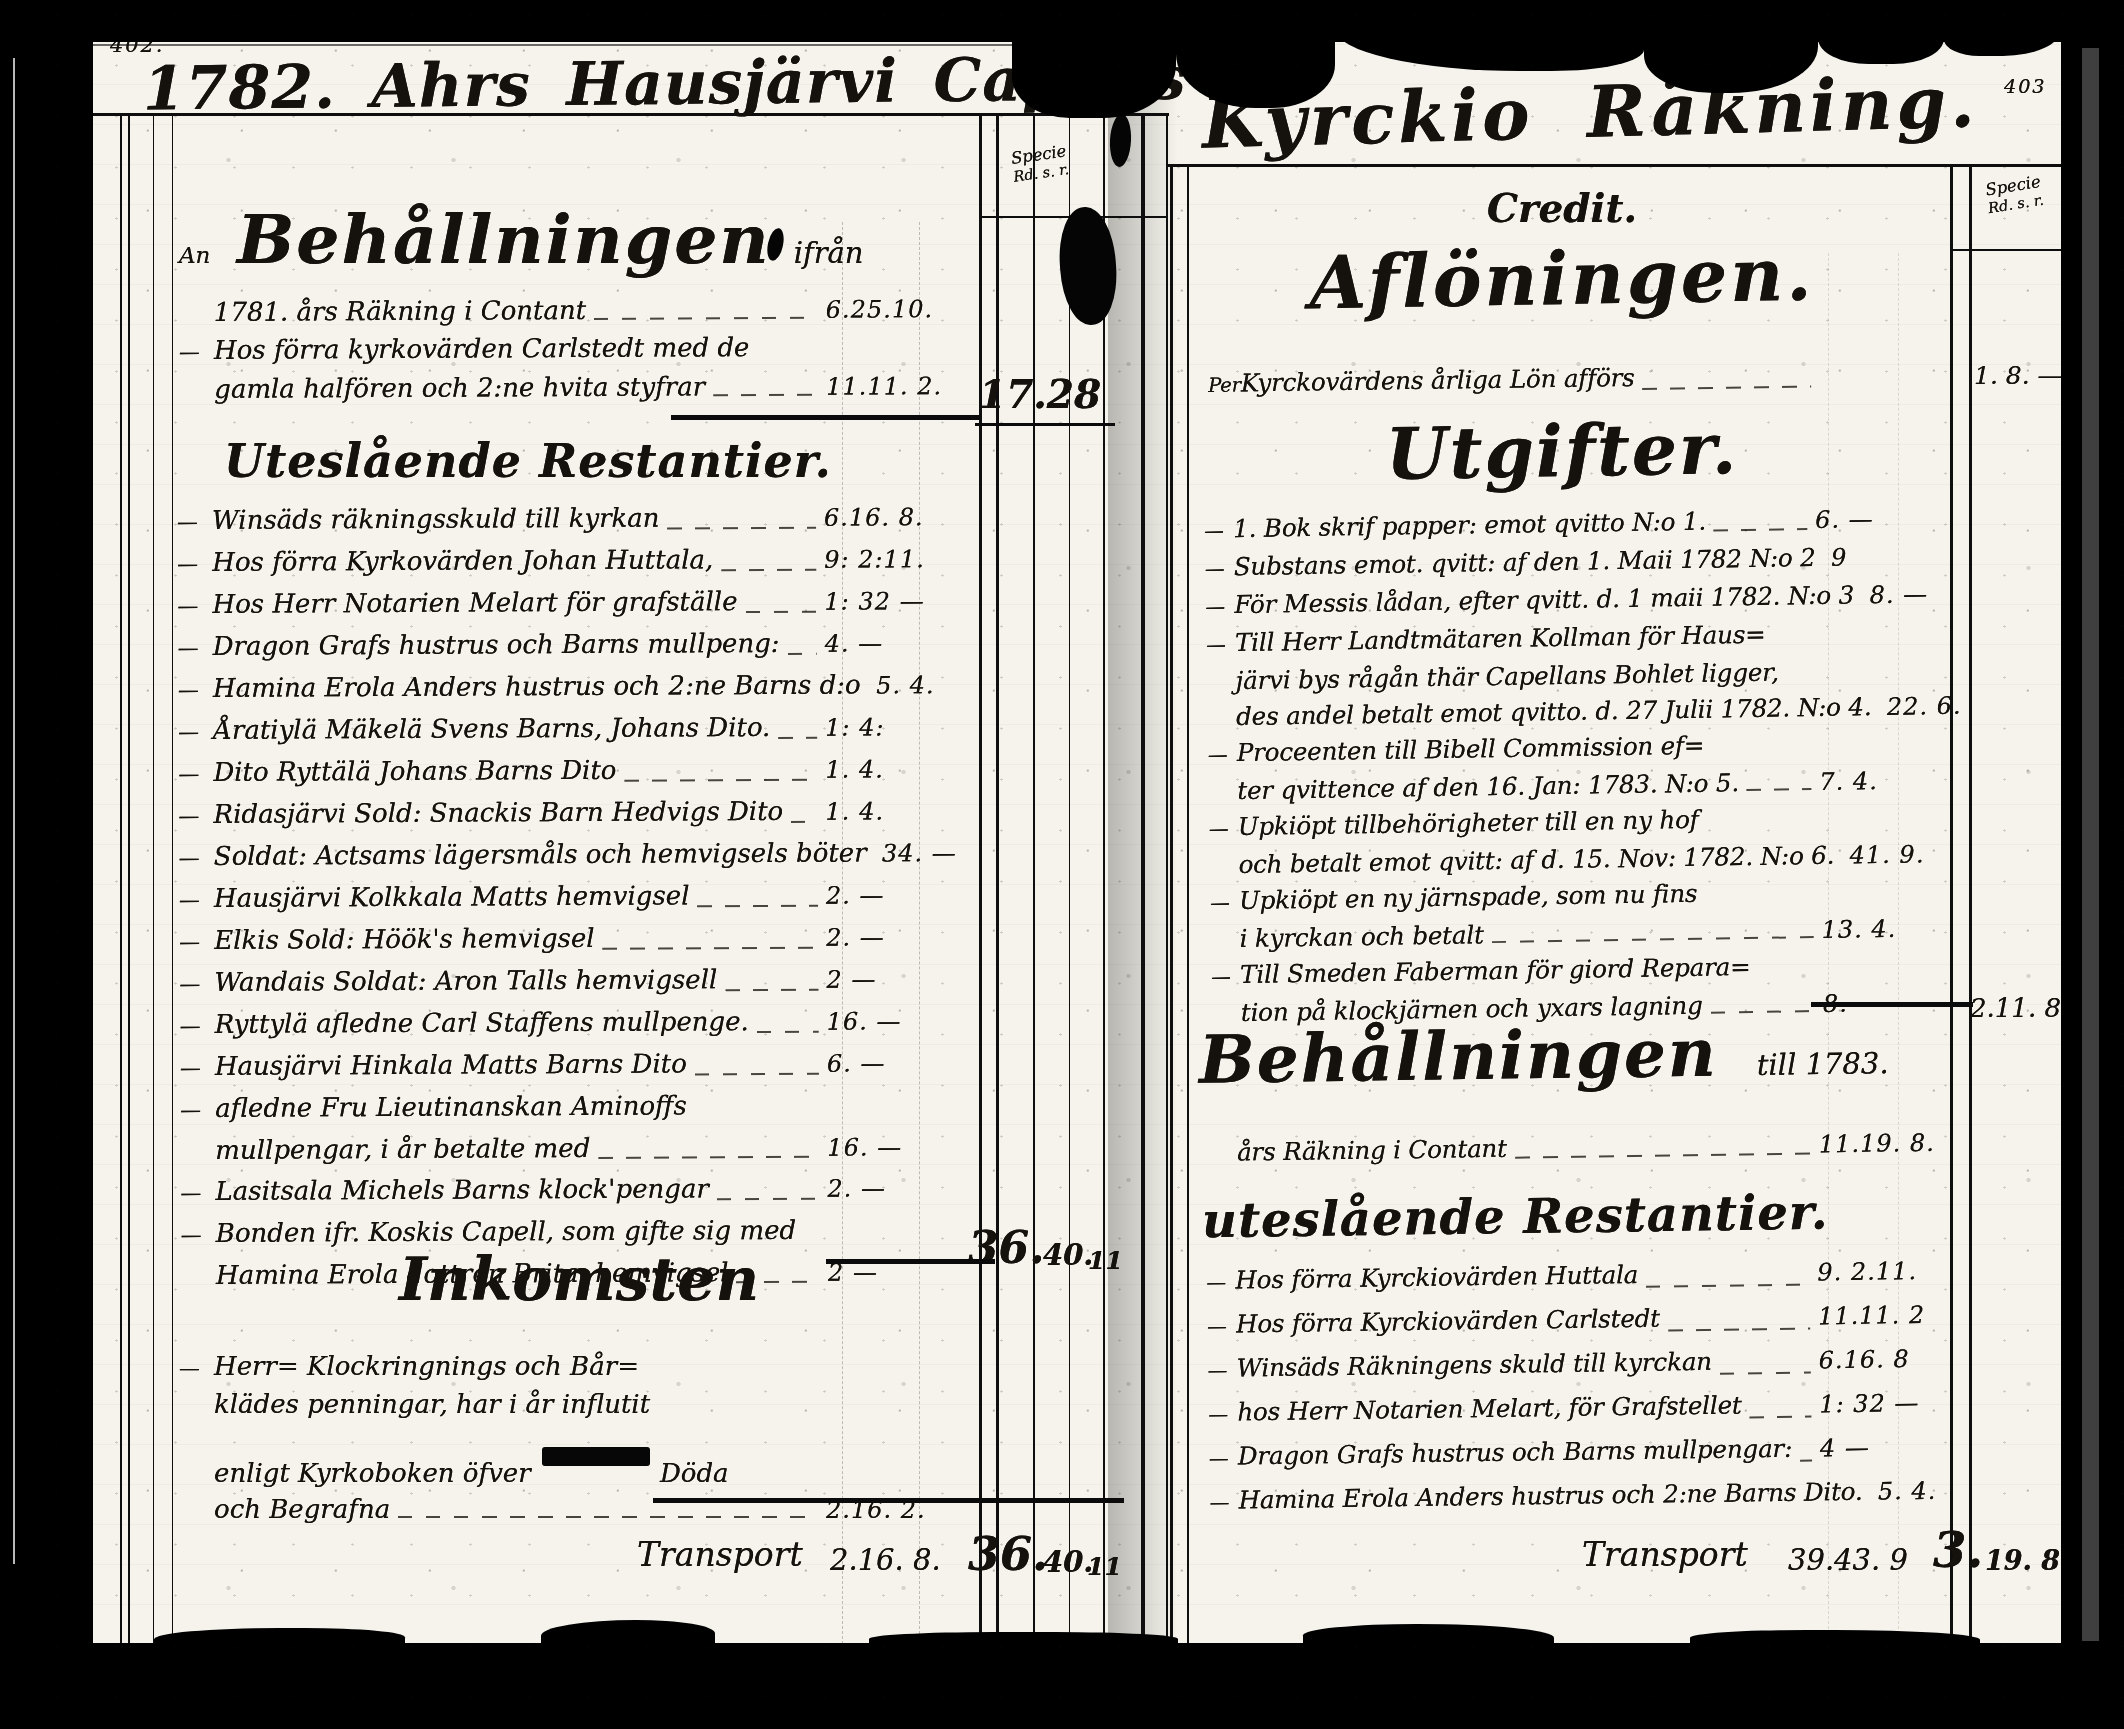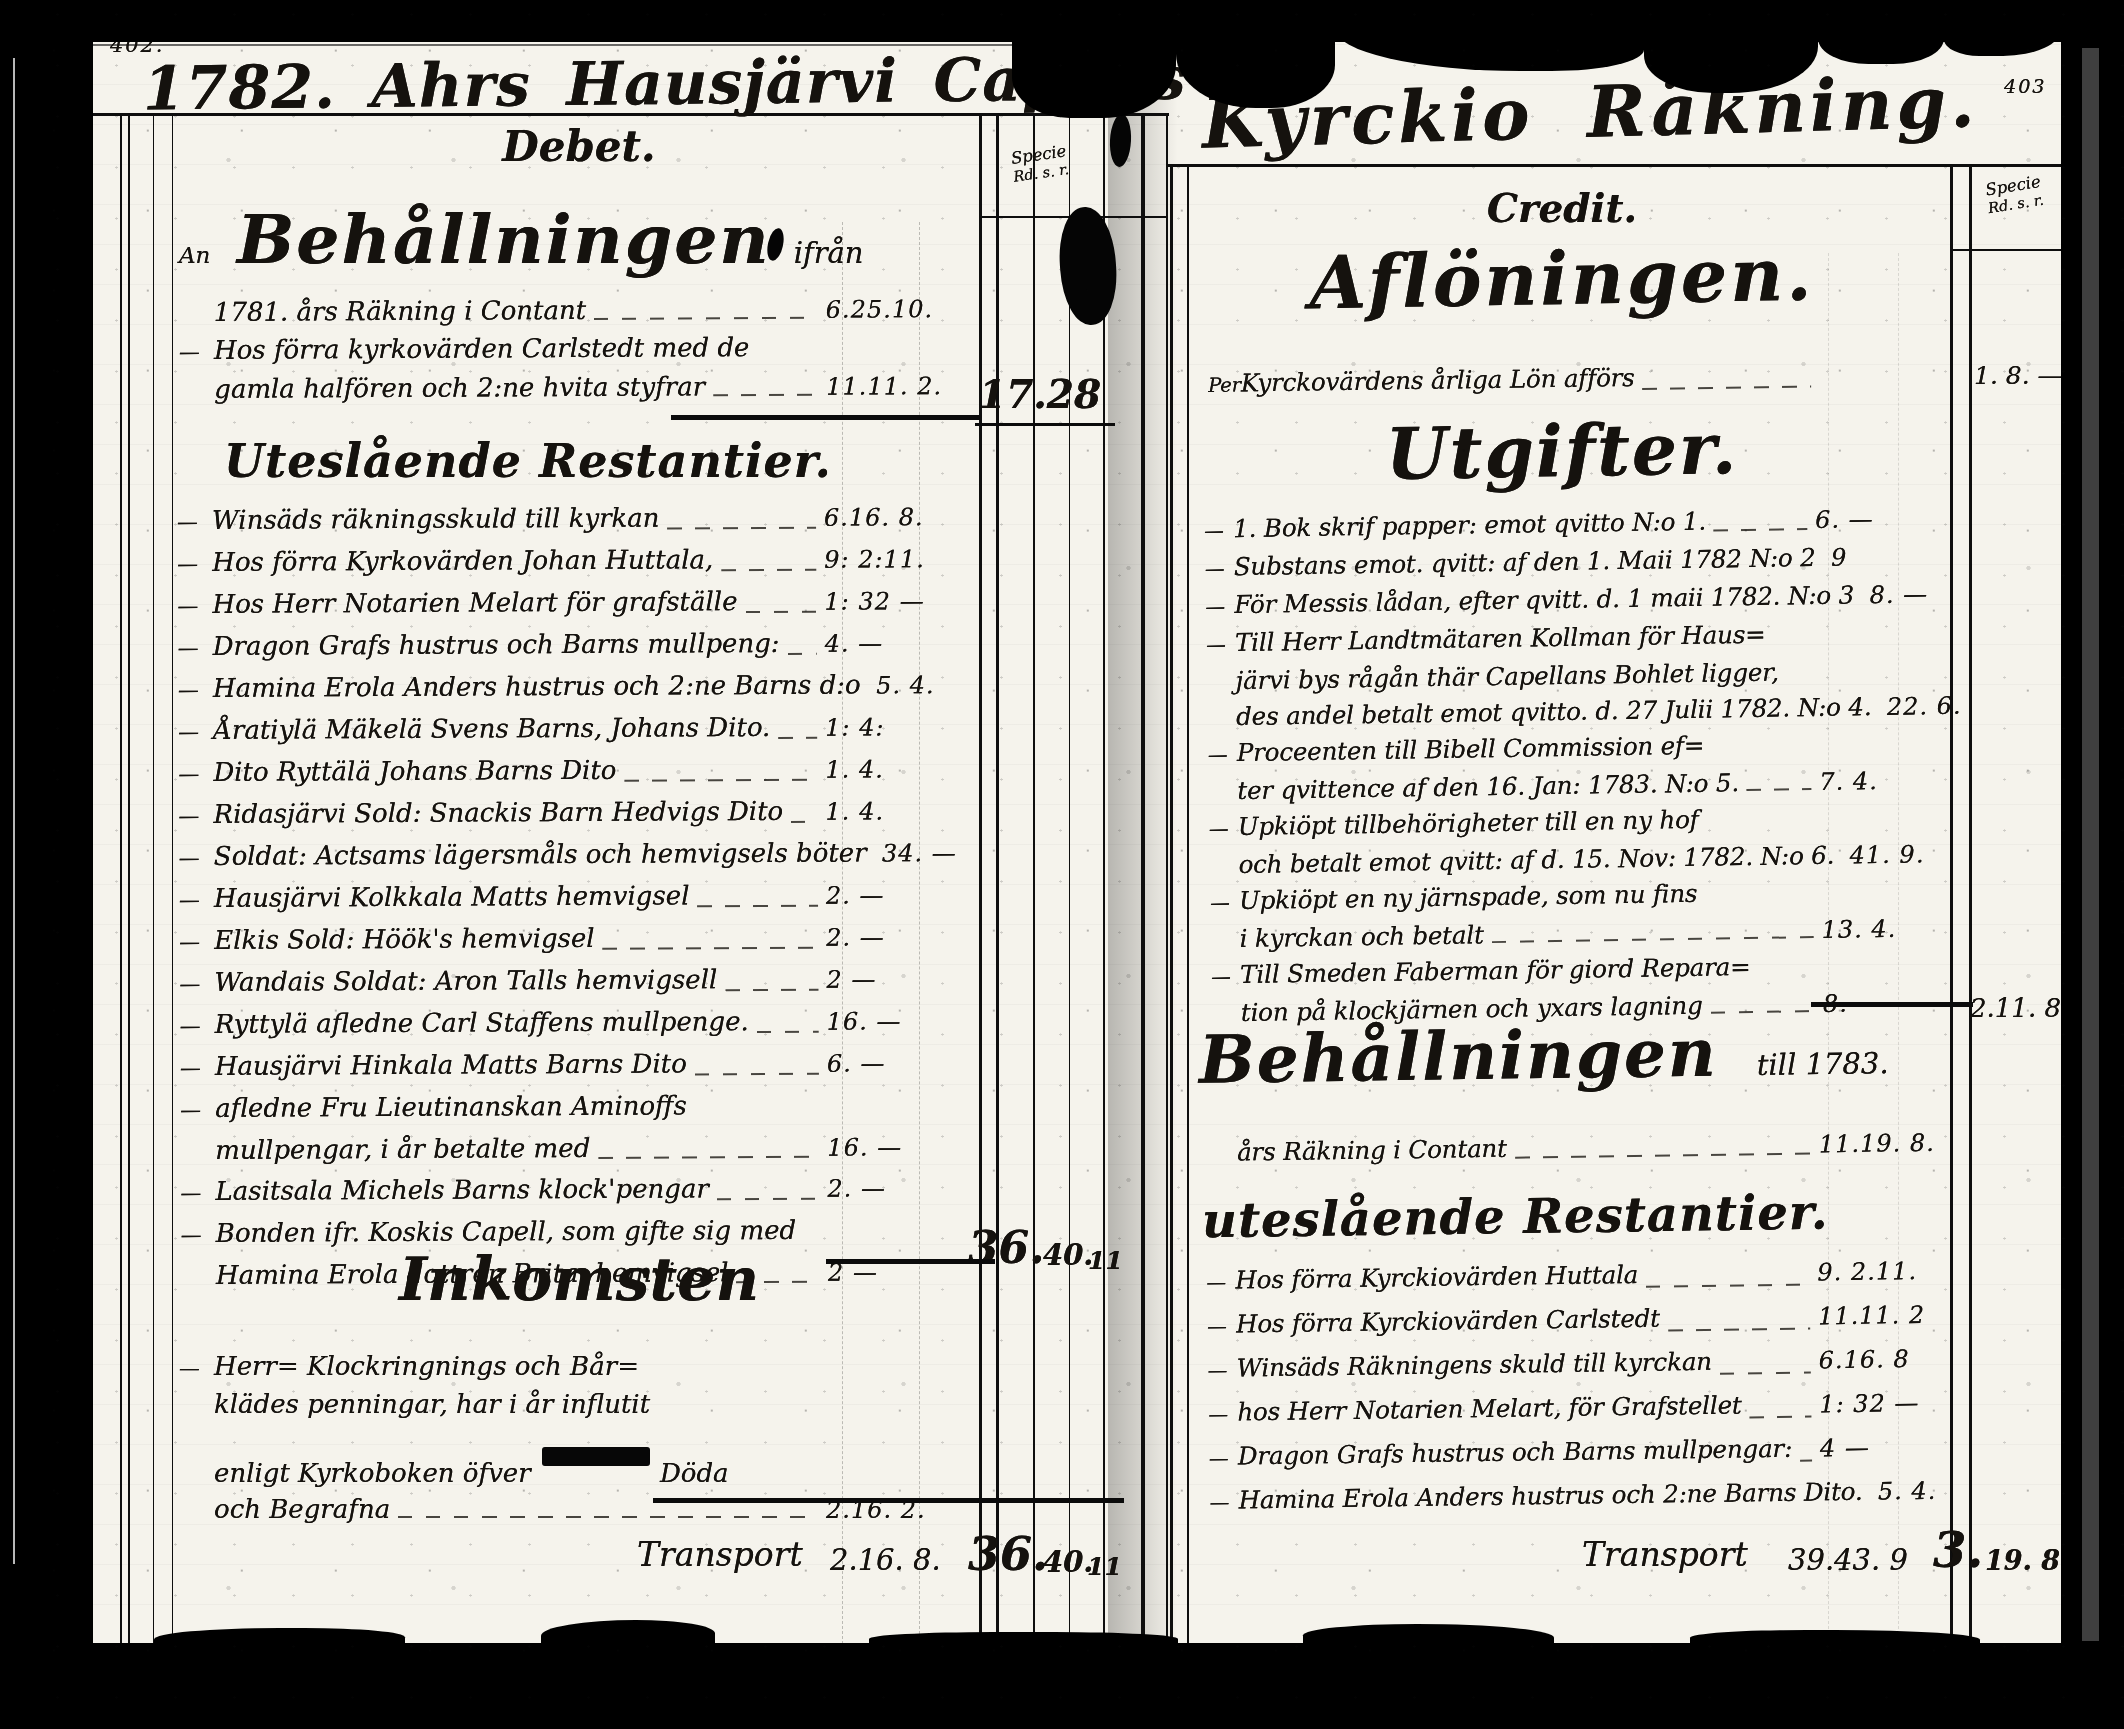--- a/index.html
+++ b/index.html
@@ -90,21 +90,20 @@
 
   <div class="specie hand" style="left:977px;top:145px;width:126px;transform:rotate(-8deg);">
     <div>Specie</div>
     <div class="units">Rd. s. r.</div>
   </div>
   <div class="specie hand" style="left:1966px;top:176px;width:97px;transform:rotate(-9deg);">
     <div>Specie</div>
     <div class="units">Rd. s. r.</div>
   </div>
 
-  <div class="sec center hand" style="left:183px;top:122px;width:792px;font-size:42px;font-weight:bold;">Debet.</div>
 
   <div class="sec" style="left:179px;top:199px;width:830px;display:flex;align-items:baseline;">
     <span class="hand" style="font-size:23px;flex:0 0 58px;">An</span>
     <span class="big-script hand" style="font-size:68px;letter-spacing:1.9px;">Behållningen</span>
     <span class="hand" style="font-size:29px;margin-left:23px;">ifrån</span>
   </div>
 
   <div class="sec rows rows-open" style="left:179px;top:292px;width:797px;transform:rotate(-.3deg);">
       <div class="row">
     <span class="dash hand"></span>

